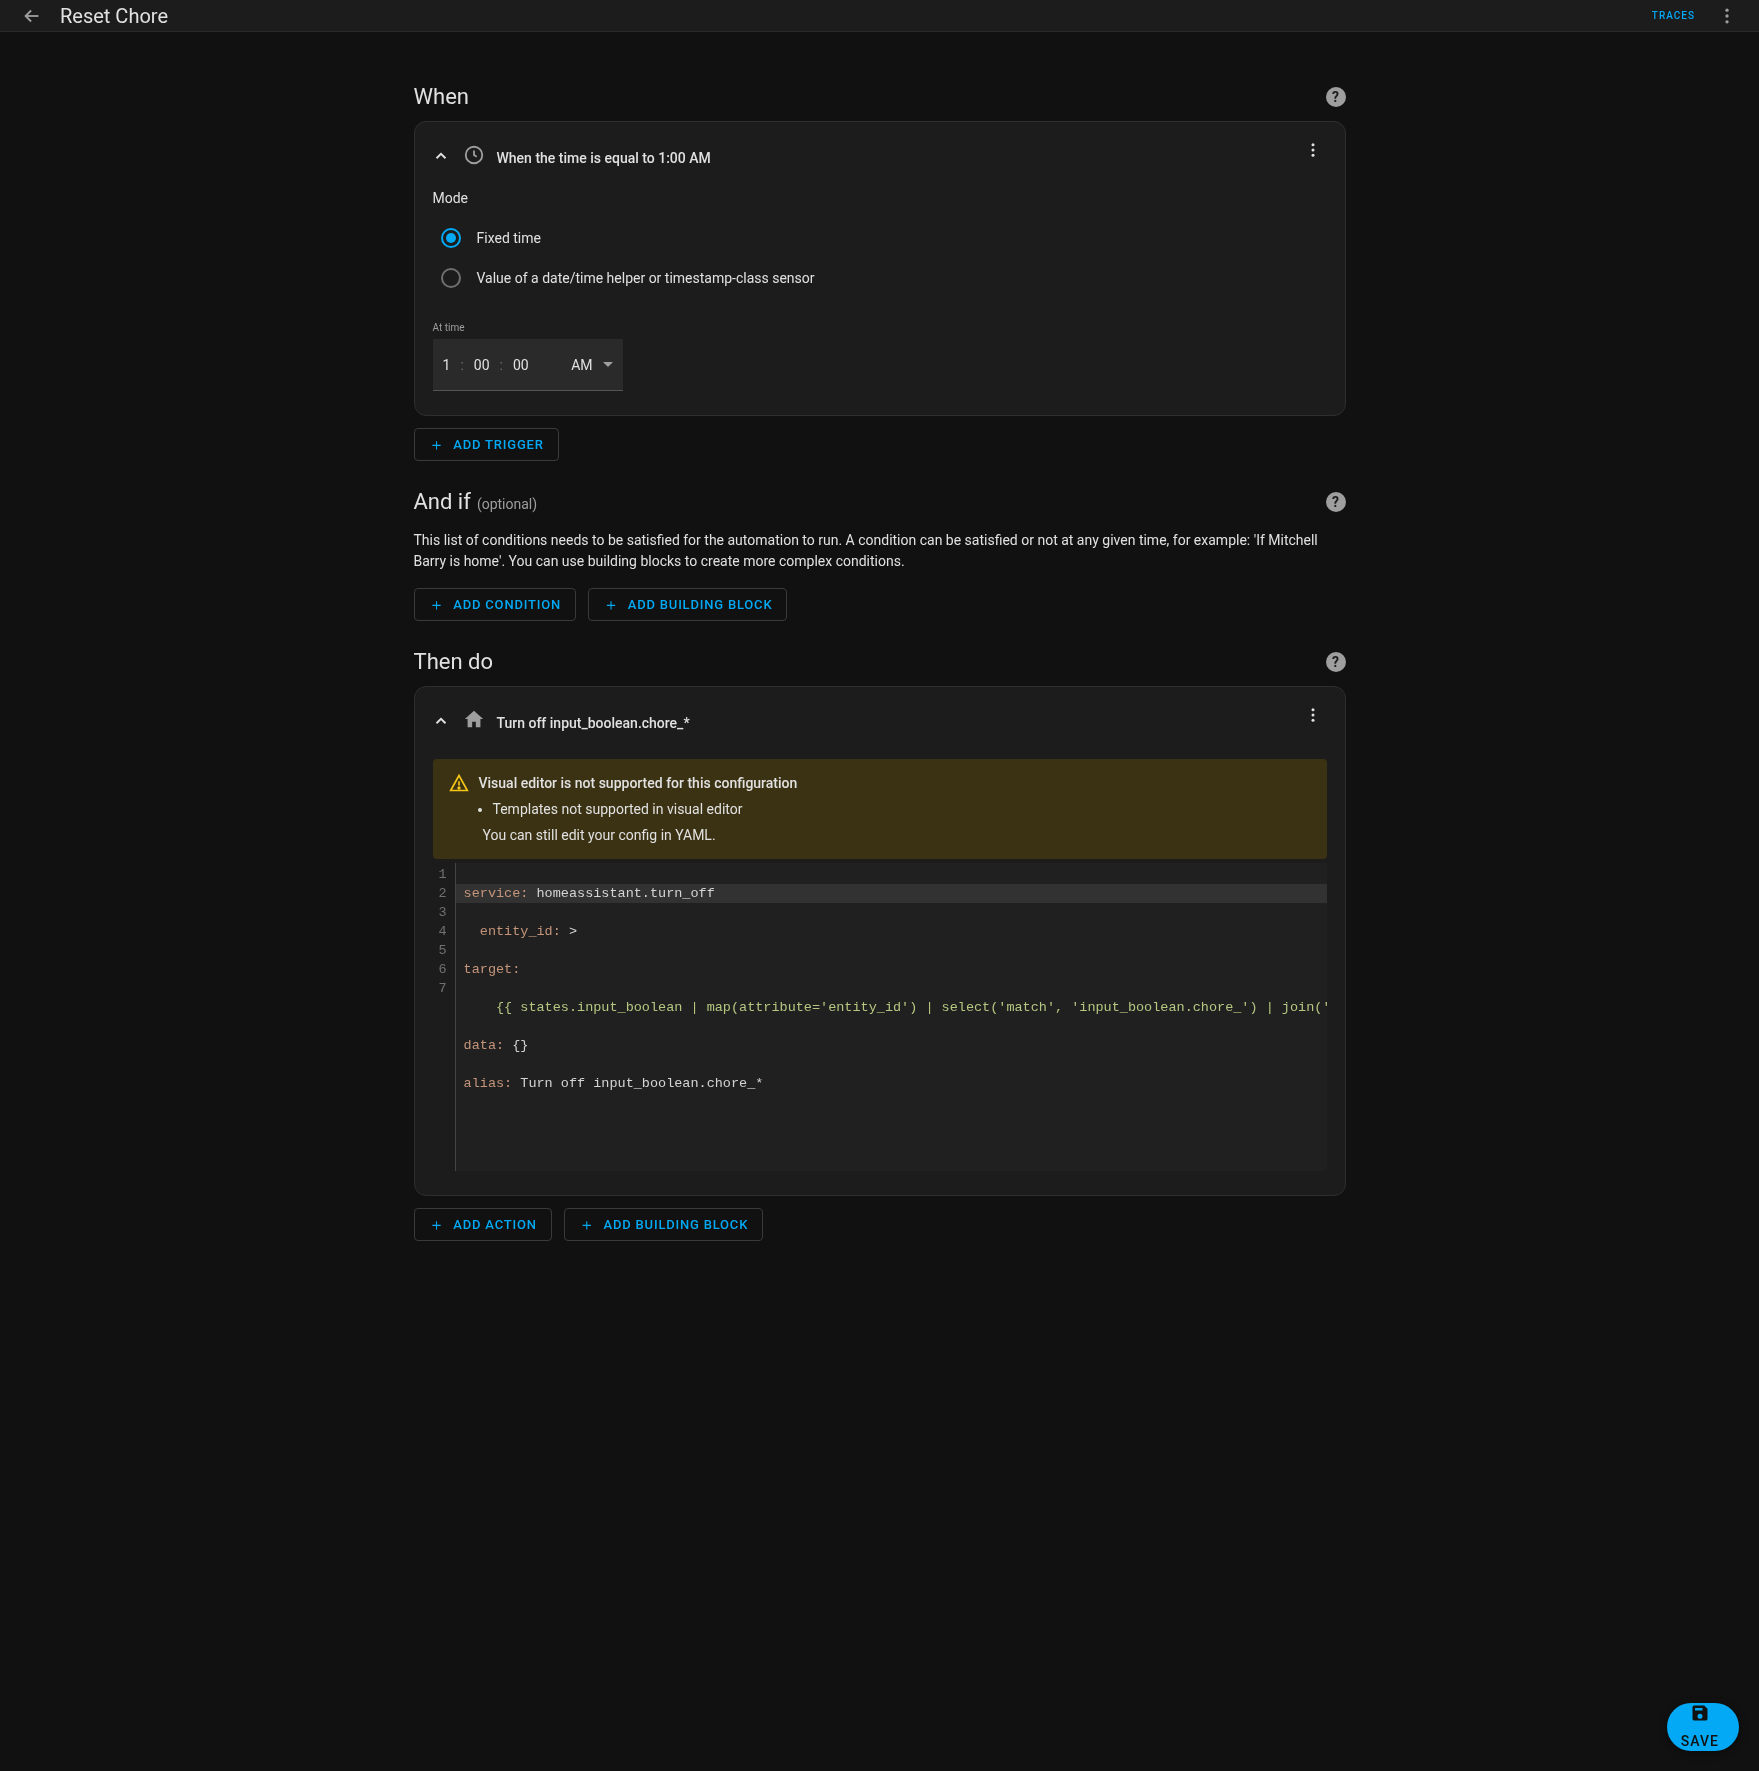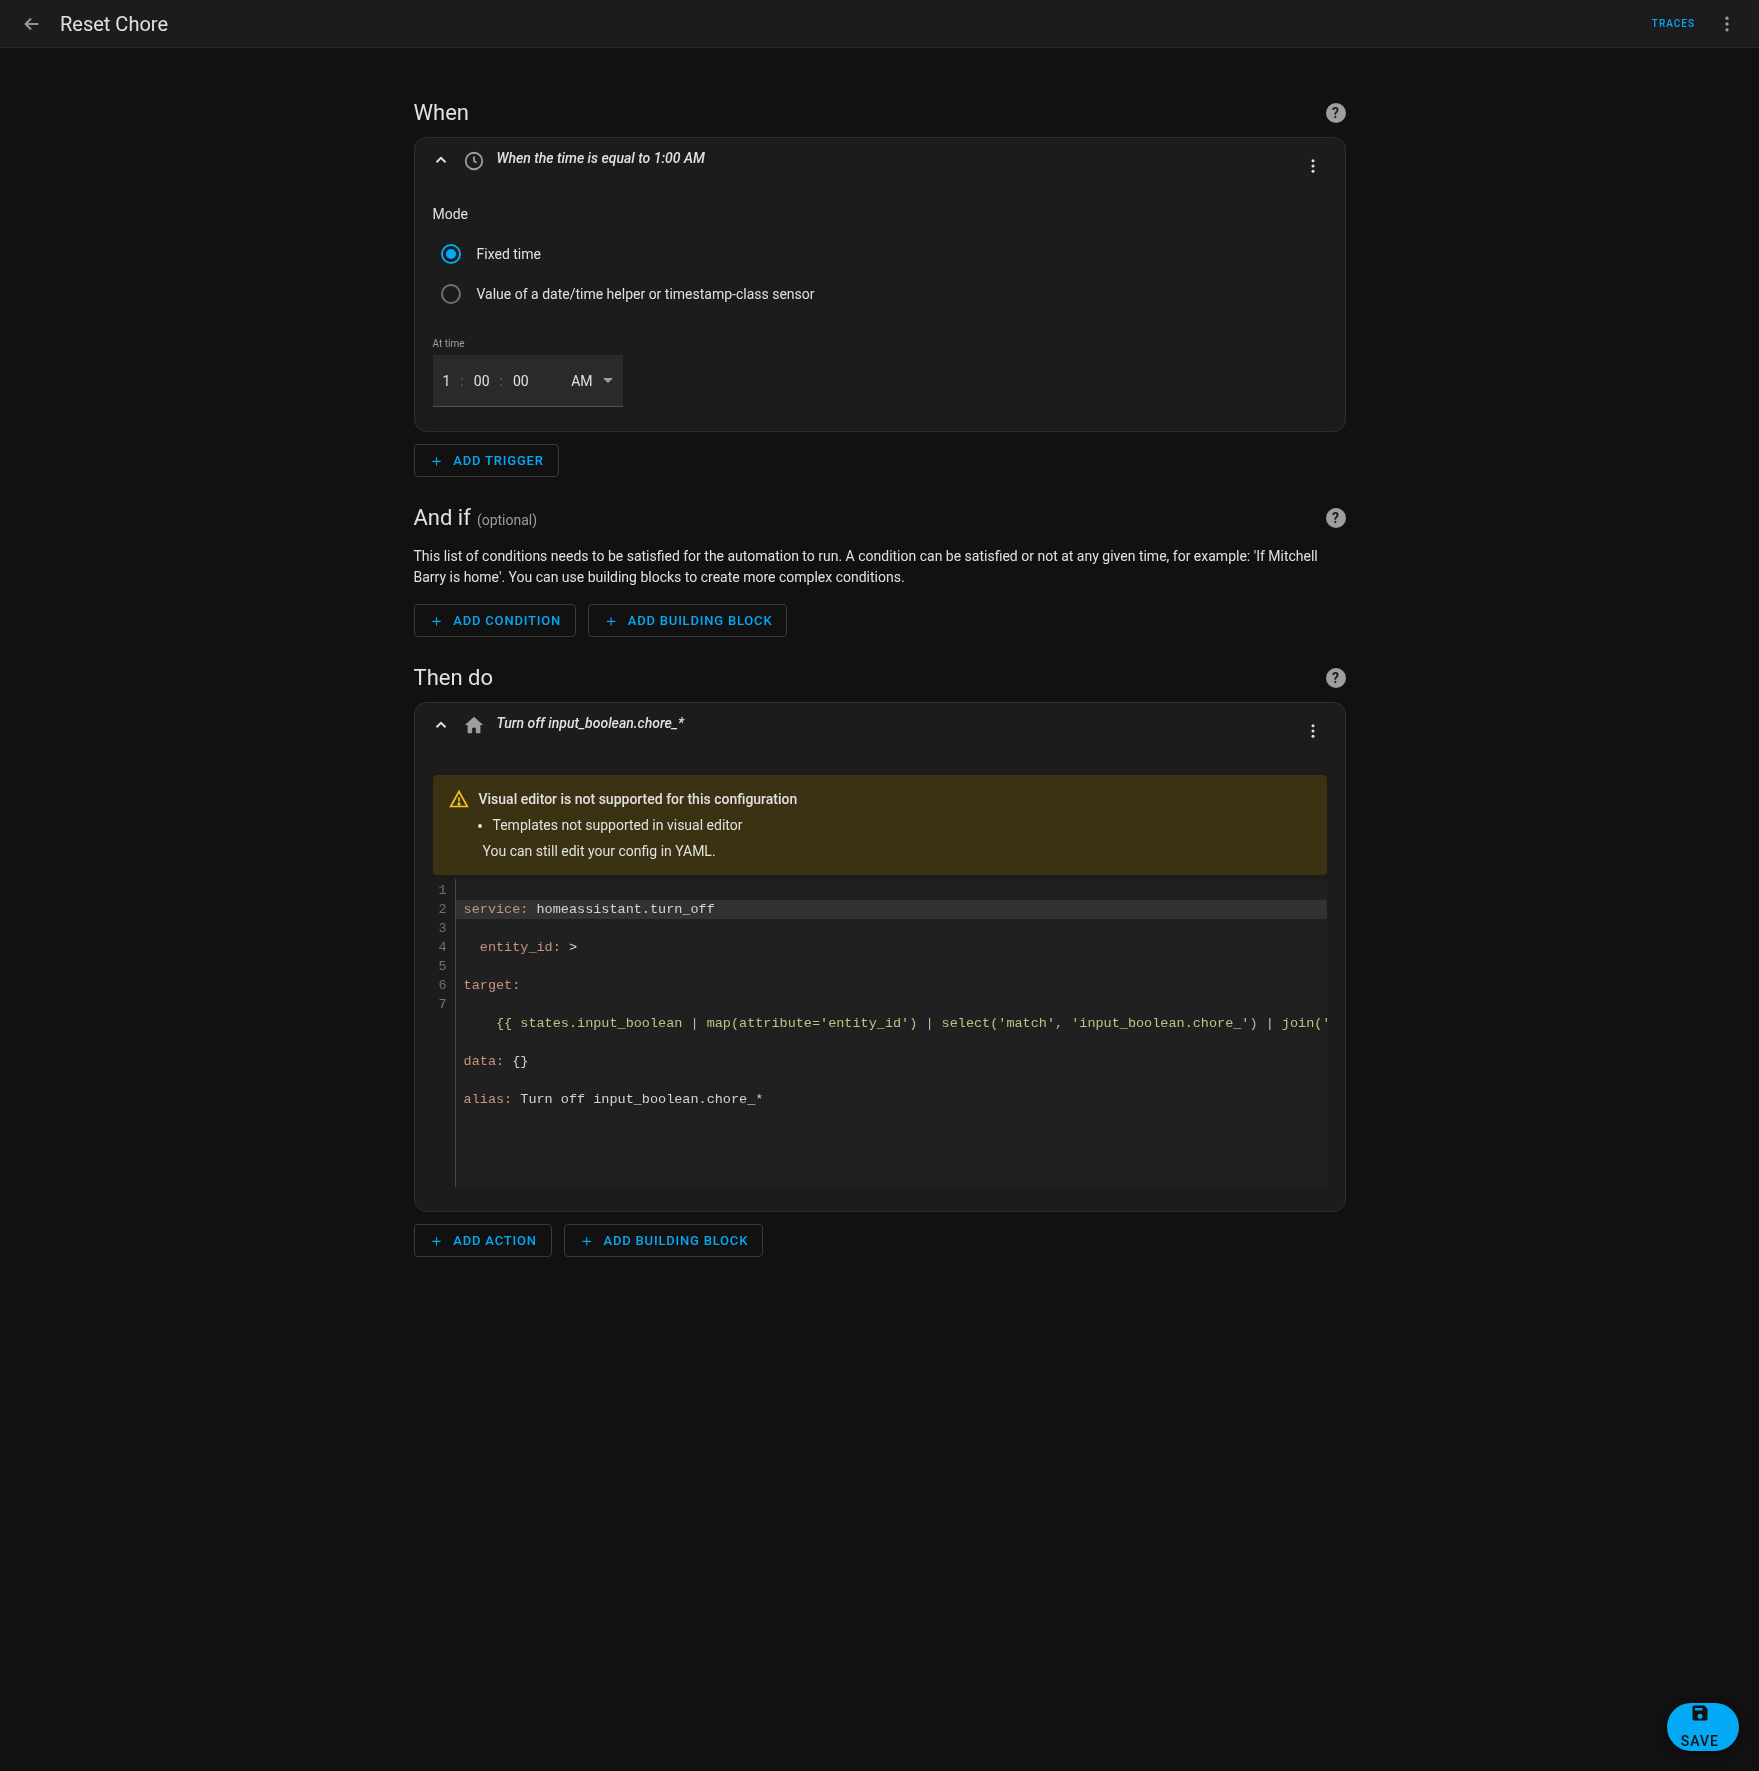--- a/index.html
+++ b/index.html
@@ -7,21 +7,21 @@
     background: #111111;
     color: #e1e1e1;
     font-family: Roboto, -apple-system, BlinkMacSystemFont, "Segoe UI", sans-serif;
     font-size: 14px;
     min-width: 1080px;
   }
   
   .topbar {
     display: flex;
     align-items: center;
-    height: 48px;
+    height: 32px;
     padding: 0 12px;
     border-bottom: 1px solid #2a2a2a;
     background: #1c1c1c;
     justify-content: space-between;
   }
   .topbar .icon-btn {
     width: 40px; height: 40px;
     display: flex; align-items: center; justify-content: center;
     border-radius: 50%;
     cursor: pointer;
@@ -76,24 +76,23 @@
     cursor: pointer;
   }
   .card {
     background: #1c1c1c;
     border: 1px solid #2e2e2e;
     border-radius: 12px;
     margin-bottom: 12px;
   }
   .card-header {
     display: flex;
-    align-items: flex-start;
+    align-items: flex-end;
     padding: 12px 16px;
     gap: 12px;
-    font-style: italic;
   }
   .card-header .chev {
     width: 20px; height: 20px;
     display:flex; align-items:center; justify-content:center;
     cursor: pointer;
     color: #e1e1e1;
   }
   .card-header .type-icon {
     width: 22px; height: 22px;
     color: #9e9e9e;

